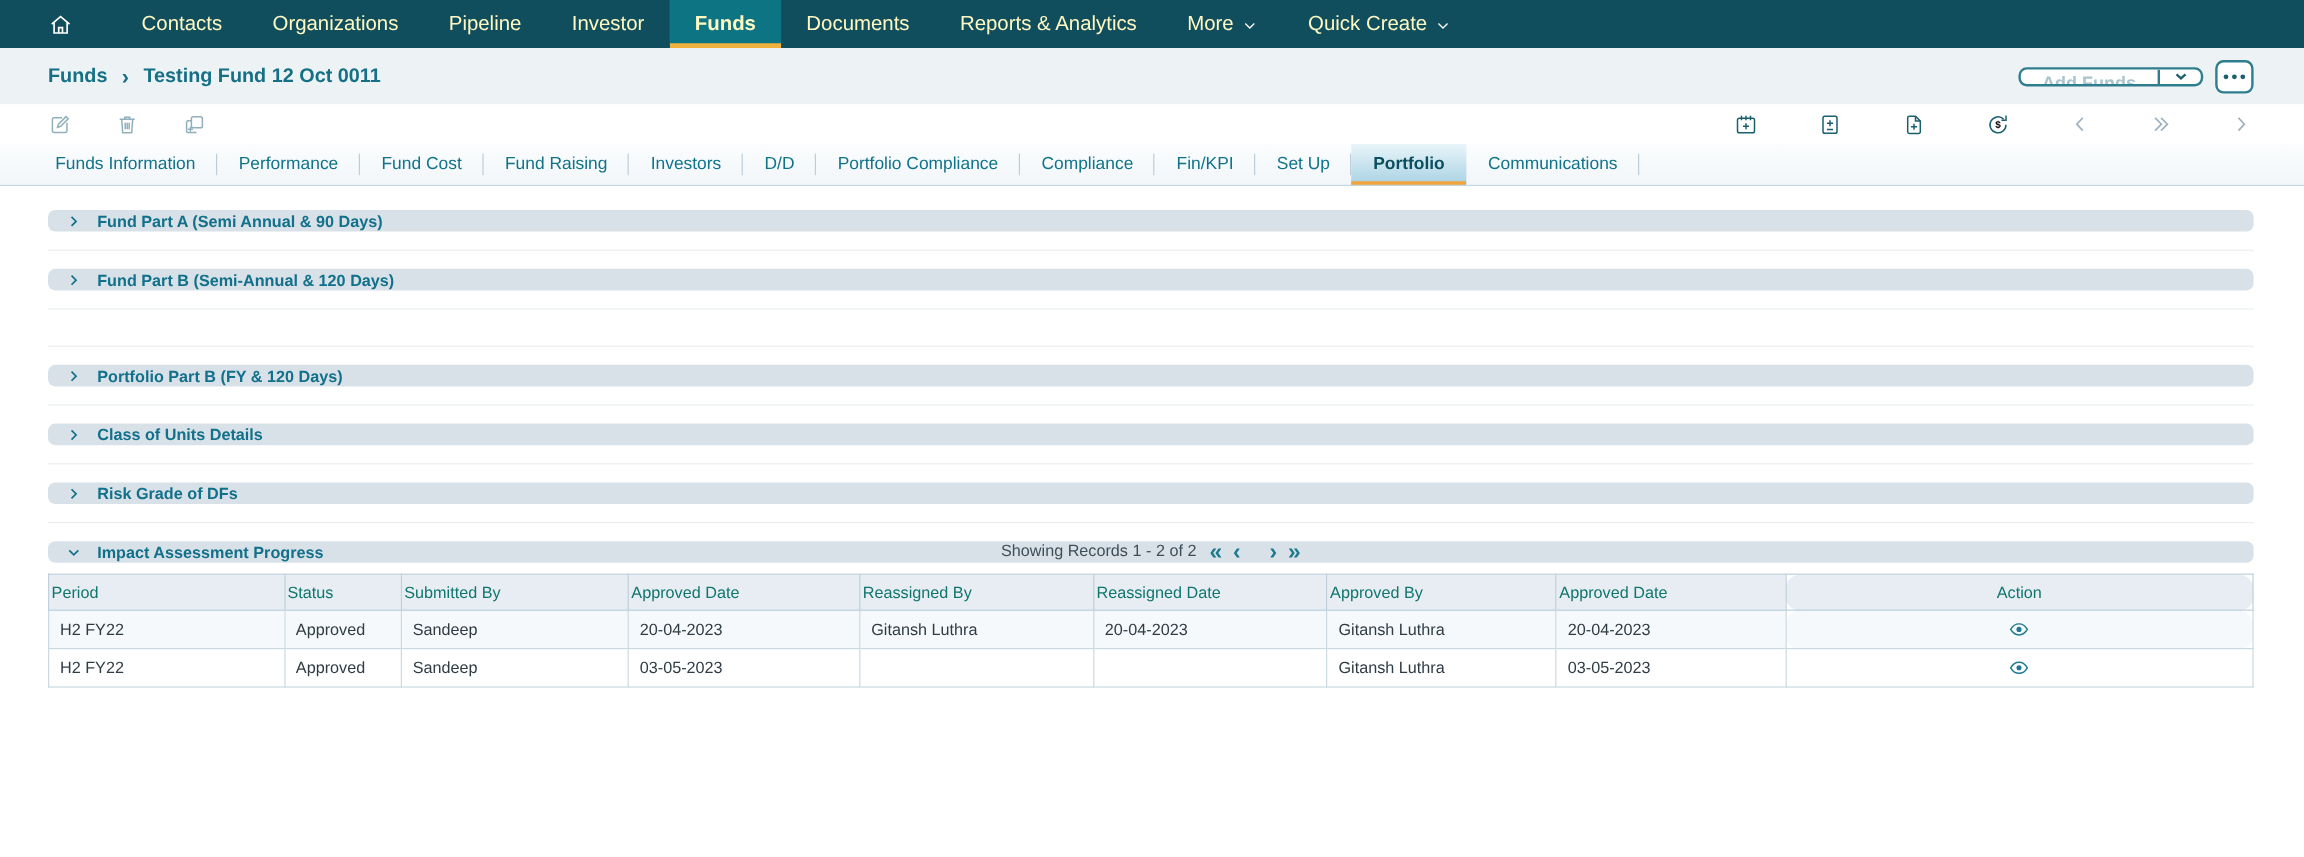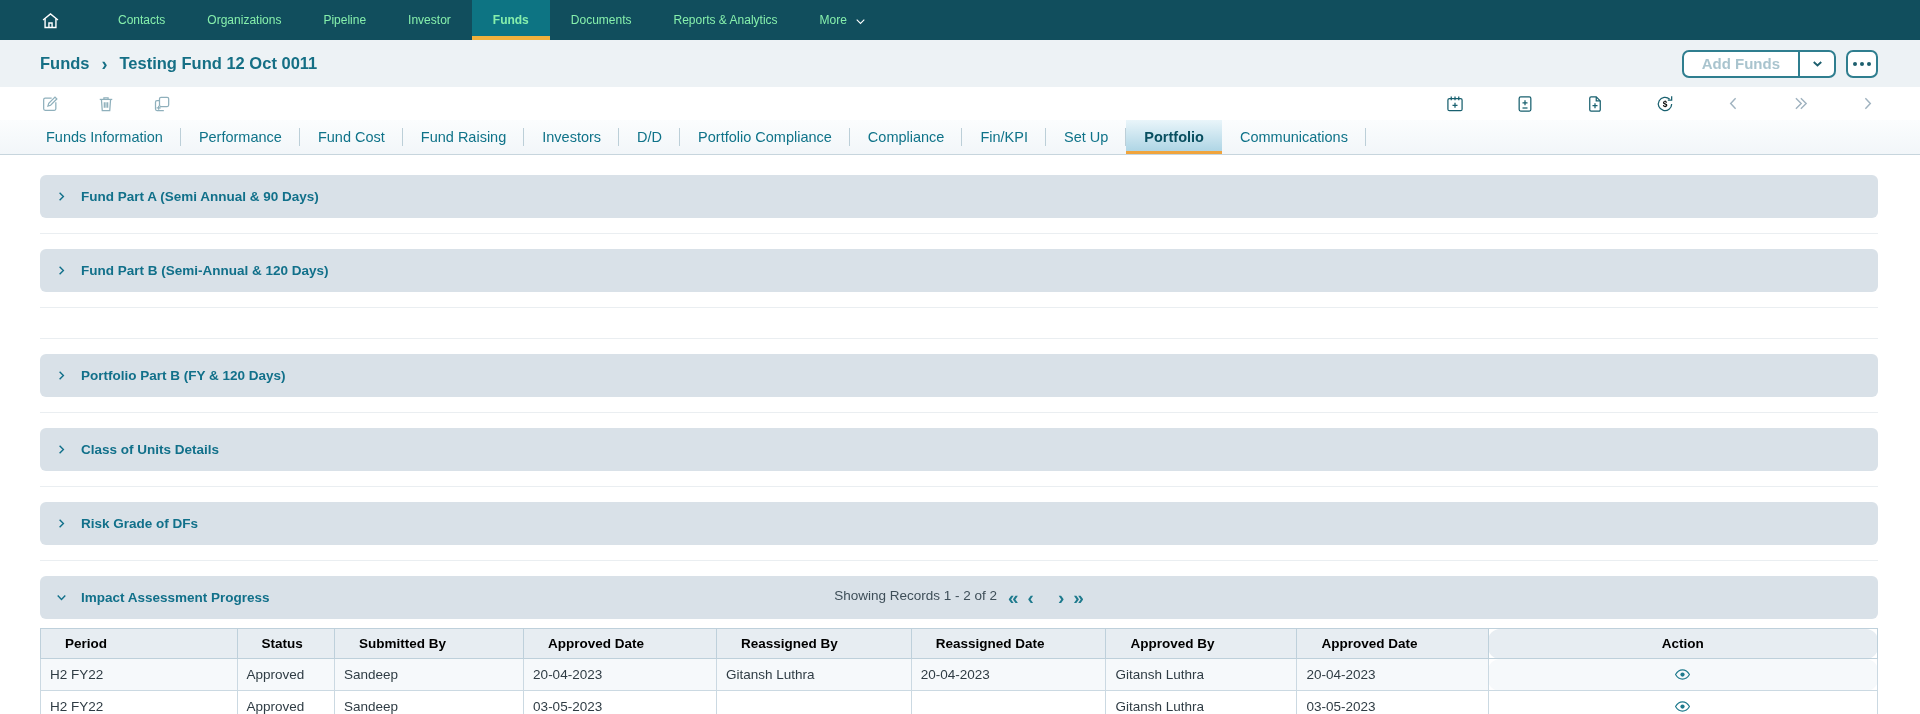--- a/index.html
+++ b/index.html
@@ -4,32 +4,32 @@
 <style>
   * { box-sizing: border-box; margin: 0; padding: 0; }
   html,body { width:1920px; height:714px; overflow:hidden; background:#fff;
     font-family:"Liberation Sans", sans-serif; }
 
   
   .topnav { height:40px; background:#114E5D; display:flex; align-items:stretch; color:#fff; }
   .home-btn { display:flex; align-items:center; padding:0 18px 0 40px; cursor:pointer; }
   .home-btn svg { width:21px; height:21px; stroke:#fff; fill:none; stroke-width:1.6; }
   .nav-items { display:flex; align-items:stretch; margin-left:18px; }
-  .nav-item { display:flex; align-items:center; gap:7px; padding:0 21px; font-size:12px;
-    color:#86efac; cursor:pointer; white-space:nowrap; }
+  .nav-item { display:flex; align-items:center; gap:7px; padding:0 21px; font-size:17px;
+    color:#fef9c3; cursor:pointer; white-space:nowrap; }
   .nav-item.active { background:#0D7483; box-shadow: inset 0 -4px 0 0 #F0B13C; font-weight:bold; }
   .dd-chev svg { width:13px; height:13px; stroke:#fff; fill:none; stroke-width:2; display:block; margin-top:2px;}
 
   
   .crumbbar { height:47px; background:#EDF2F5; display:flex; align-items:center;
     justify-content:space-between; padding:0 42px 0 40px; }
   .crumbs { display:flex; align-items:center; gap:12px; font-size:16.5px; font-weight:bold; color:#156F85; }
   .crumb-sep { font-size:18px; font-weight:bold; color:#156F85; line-height:1; padding-top:1px; }
   .crumb-actions { display:flex; align-items:center; }
-  .split-btn { display:flex; align-items:stretch; height:28px; background:#fff;
+  .split-btn { display:flex; align-items:stretch; height:16px; background:#fff;
     border:2px solid #2F7E8F; border-radius:7px; overflow:hidden; cursor:pointer; }
   .split-label { padding:0 18px; line-height:24px; font-size:15px; font-weight:bold; color:#A9C4CE; }
   .split-caret { width:36px; border-left:2px solid #2F7E8F; display:flex; align-items:center; justify-content:center; }
   .split-caret svg { width:15px; height:15px; stroke:#1D5F6E; stroke-width:3; fill:none; }
   .dots-btn { width:32px; height:28px; margin-left:10px; background:#fff; border:2px solid #2F7E8F;
     border-radius:7px; display:flex; align-items:center; justify-content:center; gap:3px; cursor:pointer; }
   .dots-btn i { width:4px; height:4px; border-radius:50%; background:#1D5F6E; }
 
   
   .toolbar { height:33px; background:#fff; display:flex; align-items:center;
@@ -48,40 +48,40 @@
     background:linear-gradient(#FBFDFE,#F2F6F9); border-bottom:1px solid #C7D5DD; }
   .tab { position:relative; display:flex; align-items:center; padding:0 18px;
     font-size:14.5px; color:#0F7389; cursor:pointer; white-space:nowrap; }
   .tab::after { content:""; position:absolute; right:0; top:8px; bottom:8px; width:1px; background:#BCCFD8; }
   .tab.active { background:linear-gradient(#E9F5FA,#A9D2E3); color:#094F60; font-weight:bold;
     box-shadow: inset 0 -3px 0 0 #F0A43C; }
   .tab.active::after { display:none; }
 
   
   .content { padding:20px 42px 0 40px; }
-  .acc-bar { height:43px; background:#D9E1E8; border-radius:6px; display:flex; align-items:center;
+  .acc-bar { height:18px; background:#D9E1E8; border-radius:6px; display:flex; align-items:center;
     gap:13px; padding:0 15px; cursor:pointer; position:relative; }
   .acc-bar svg.chev { width:13px; height:13px; stroke:#11708A; stroke-width:2.6; fill:none; flex:0 0 auto; }
   .acc-title { font-size:13.5px; font-weight:bold; color:#11708A; }
   .acc-gap { height:31px; position:relative; }
   .acc-gap::after { content:""; position:absolute; left:0; right:0; top:15px; border-top:1px solid #EAEEF1; }
 
   
   .records-group { position:absolute; left:50%; transform:translateX(-50%);
     display:flex; align-items:flex-start; gap:11px; }
   .records-text { font-size:13.5px; color:#3E4E58; font-weight:normal; }
   .pag { display:flex; align-items:center; gap:9px; }
   .pag span { font-size:19px; line-height:1; color:#1E7A8D; cursor:pointer; font-weight:bold; }
   .pag .gap { width:6px; }
 
   
   table.impact-table { width:100%; border-collapse:collapse; margin-top:9px;
     font-size:13.5px; color:#2F3C44; table-layout:fixed; }
-  .impact-table th { background:#E7EDF2; color:#000000; font-weight:bold; text-align:left;
-    padding:7px 24px; border:1px solid #BED0DB; }
+  .impact-table th { background:#E7EDF2; color:#0f766e; font-weight:normal; text-align:left;
+    padding:7px 2px; border:1px solid #BED0DB; }
   .impact-table td { padding:7px 9px; border:1px solid #CBD9E2; height:31px;
     overflow:hidden; white-space:nowrap; }
   .impact-table tr.r0 td { background:#F6F9FB; }
   .impact-table tr.r1 td { background:#FFFFFF; }
   .impact-table th.action-col, .impact-table td.action-col { text-align:center;border-radius:12px; }
   .eye-btn { display:inline-flex; cursor:pointer; vertical-align:middle; }
   .eye-btn svg { width:17px; height:17px; stroke:#1E7A8D; fill:none; stroke-width:1.7; }
 </style>
 </head>
 <body>
@@ -111,20 +111,28 @@
         <span>Funds</span>
       </div>
       <div class="nav-item">
         <span>Documents</span>
       </div>
       <div class="nav-item">
         <span>Reports &amp; Analytics</span>
       </div>
       <div class="nav-item">
         <span>More</span>
+        <span class="dd-chev">
+          <svg viewBox="0 0 24 24">
+            <path d="M5 8.5 L12 15.5 L19 8.5"></path>
+          </svg>
+        </span>
+      </div>
+      <div class="nav-item">
+        <span>Quick Create</span>
         <span class="dd-chev">
           <svg viewBox="0 0 24 24">
             <path d="M5 8.5 L12 15.5 L19 8.5"></path>
           </svg>
         </span>
       </div>
     </div>
 </nav>
 
 <div class="crumbbar">

